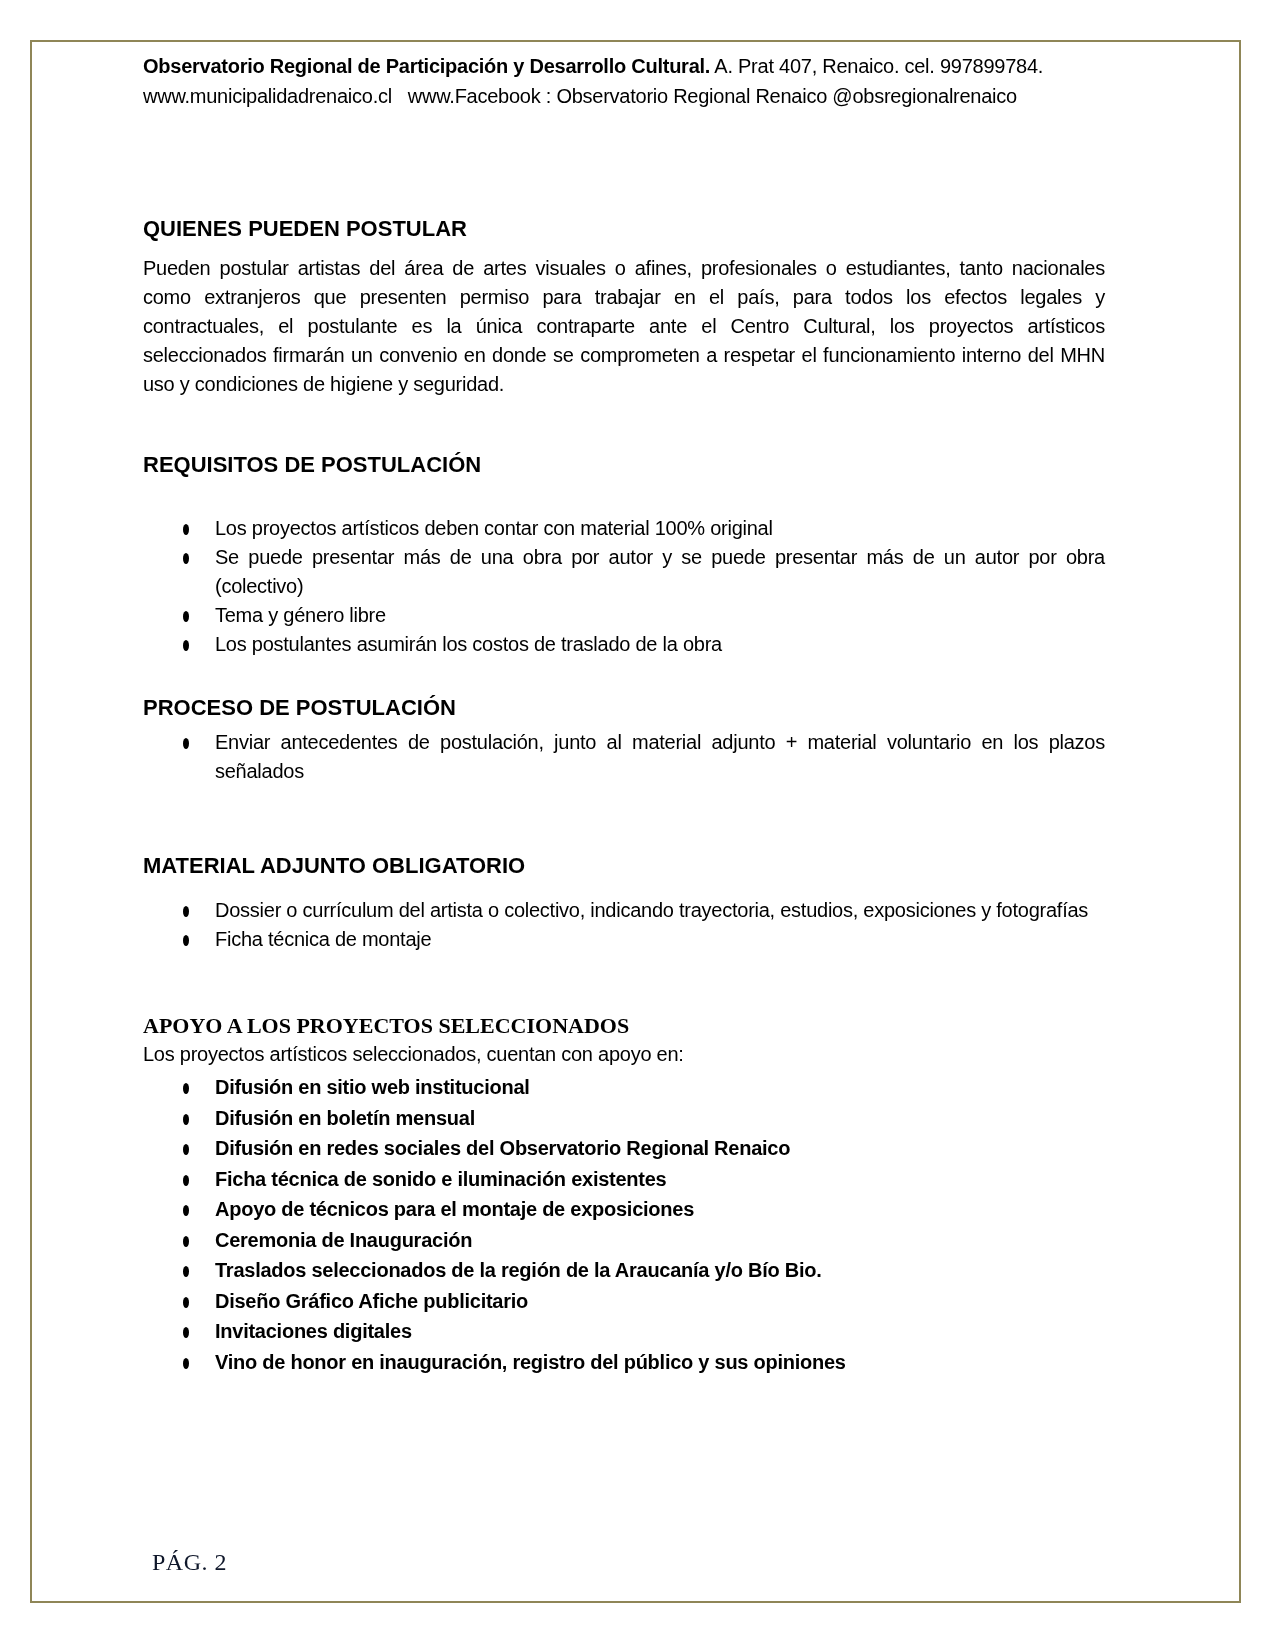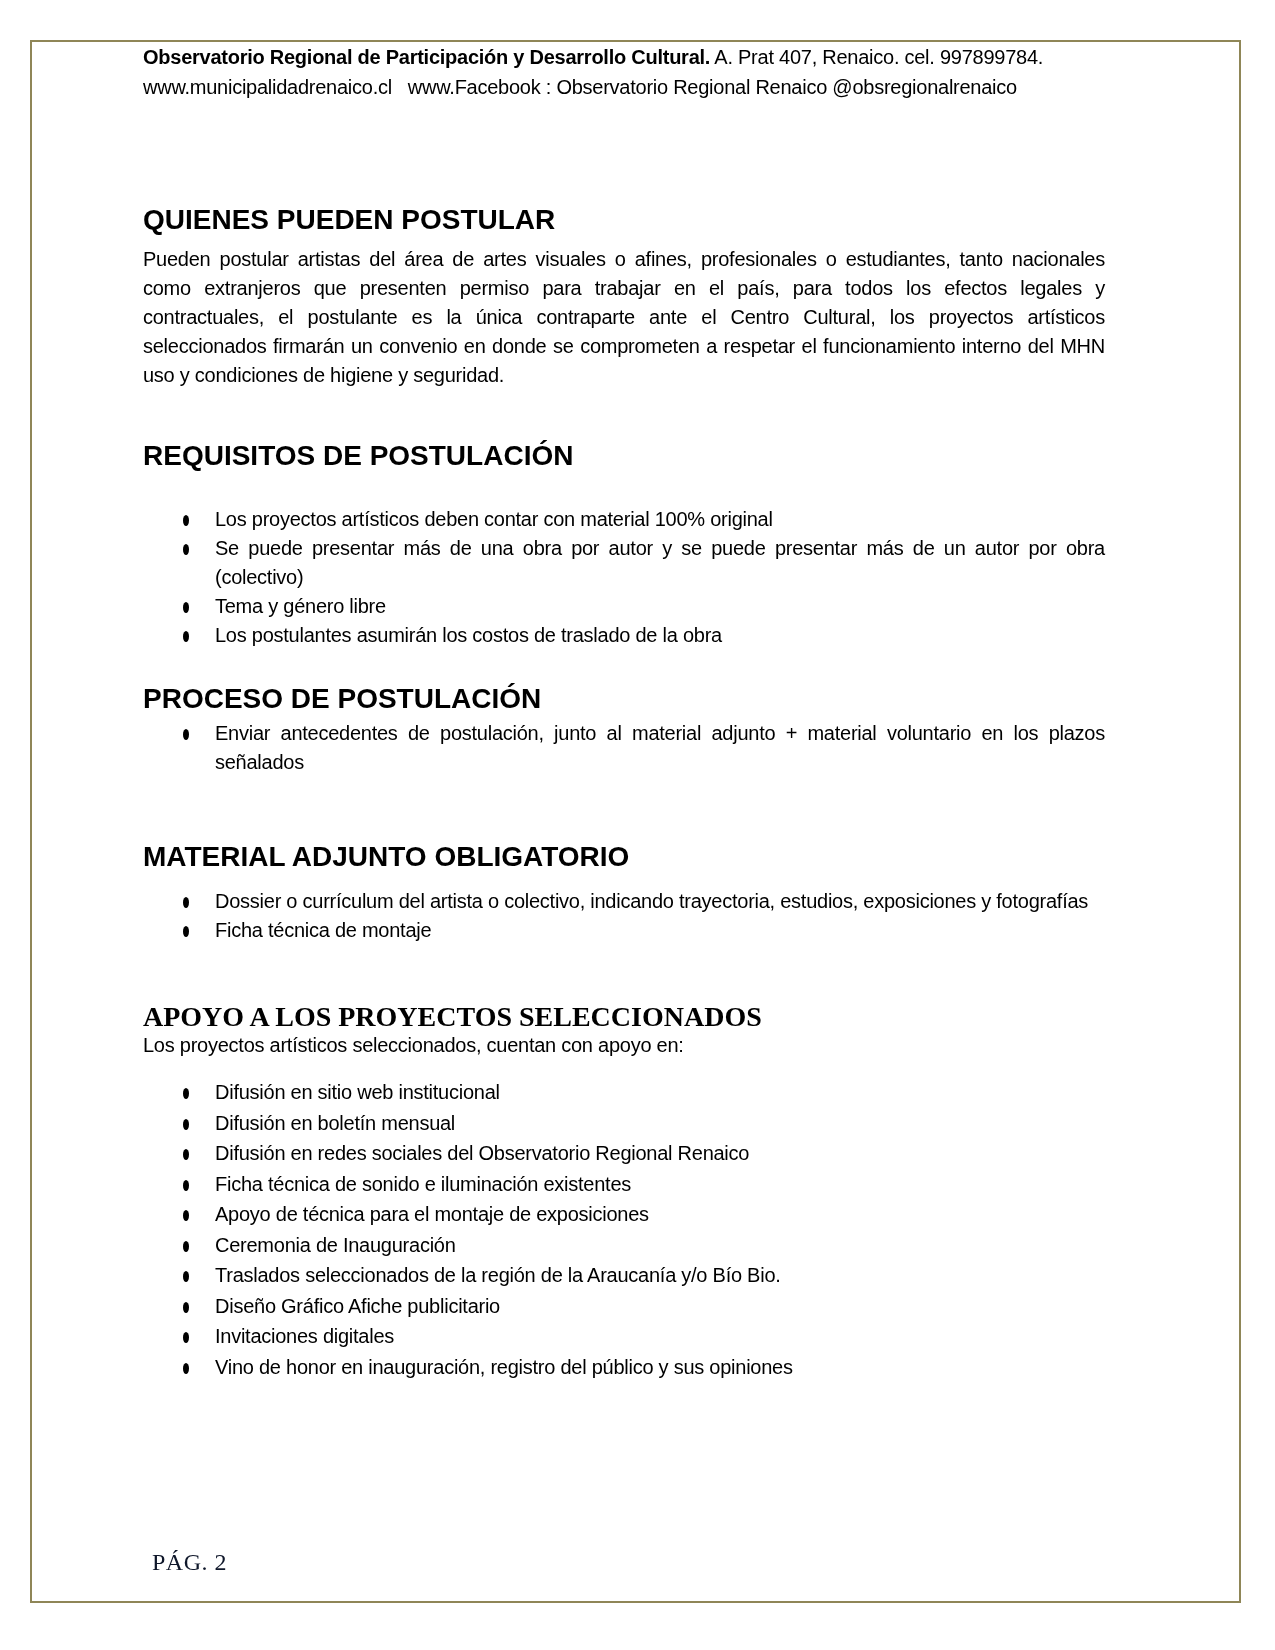--- a/index.html
+++ b/index.html
@@ -17,50 +17,50 @@
   }
   .page-border {
     position: absolute;
     left: 30px; top: 40px;
     width: 1211px; height: 1563px;
     border: 2px solid #8f8657;
     pointer-events: none;
   }
   .content {
     position: absolute;
-    left: 143px; top: 3px;
+    left: 143px; top: 12px;
     width: 962px;
     padding-top: 39px;
     font-size: 20px;
     line-height: 30px;
     letter-spacing: -0.25px;
   }
   .doc-header { text-align: left; white-space: pre-wrap; }
   .doc-header .org-bold { font-weight: bold; }
   h2.section-heading {
-    font-size: 28px;
+    font-size: 22px;
     font-weight: bold;
     line-height: 29px;
     letter-spacing: 0;
   }
   p.body-text {
     text-align: justify;
     line-height: 29px;
   }
   .h-quienes   { margin-top: 103px; }
   .p-quienes   { margin-top: 11px; }
   .h-requisitos{ margin-top: 51px; }
   .ul-requisitos { margin-top: 35px; }
   .h-proceso   { margin-top: 34px; }
   .ul-proceso  { margin-top: 6px; }
   .h-material  { margin-top: 65px; }
   .ul-material { margin-top: 16px; }
   .h-apoyo     { margin-top: 57px; font-family: Liberation Serif, serif; }
   .p-apoyo-intro { text-align: left; line-height: 29px; }
-  .ul-apoyo    { margin-top: 18px; }
+  .ul-apoyo    { margin-top: 4px; font-weight: bold; }
   ul.bullet-list {
     list-style: none;
     line-height: 29px;
   }
   ul.bullet-list li {
     position: relative;
     padding-left: 72px;
     text-align: justify;
   }
   ul.ul-apoyo li { margin-bottom: 1.5px; text-align: left; }
@@ -112,21 +112,21 @@
       <li><span class="bullet"></span><span>Ficha técnica de montaje</span></li>
     </ul>
 
     <h2 class="section-heading h-apoyo">APOYO A LOS PROYECTOS SELECCIONADOS</h2>
     <p class="p-apoyo-intro">Los proyectos artísticos seleccionados, cuentan con apoyo en:</p>
     <ul class="bullet-list ul-apoyo">
       <li><span class="bullet"></span><span>Difusión en sitio web institucional</span></li>
       <li><span class="bullet"></span><span>Difusión en boletín mensual</span></li>
       <li><span class="bullet"></span><span>Difusión en redes sociales del Observatorio Regional Renaico</span></li>
       <li><span class="bullet"></span><span>Ficha técnica de sonido e iluminación existentes</span></li>
-      <li><span class="bullet"></span><span>Apoyo de técnica para el montaje de exposiciones</span></li>
+      <li><span class="bullet"></span><span>Apoyo de técnicos para el montaje de exposiciones</span></li>
       <li><span class="bullet"></span><span>Ceremonia de Inauguración</span></li>
       <li><span class="bullet"></span><span>Traslados seleccionados de la región de la Araucanía y/o Bío Bio.</span></li>
       <li><span class="bullet"></span><span>Diseño Gráfico Afiche publicitario</span></li>
       <li><span class="bullet"></span><span>Invitaciones digitales</span></li>
       <li><span class="bullet"></span><span>Vino de honor en inauguración, registro del público y sus opiniones</span></li>
     </ul>
 
   </div>
 
   <div class="page-footer">PÁG. 2</div>

